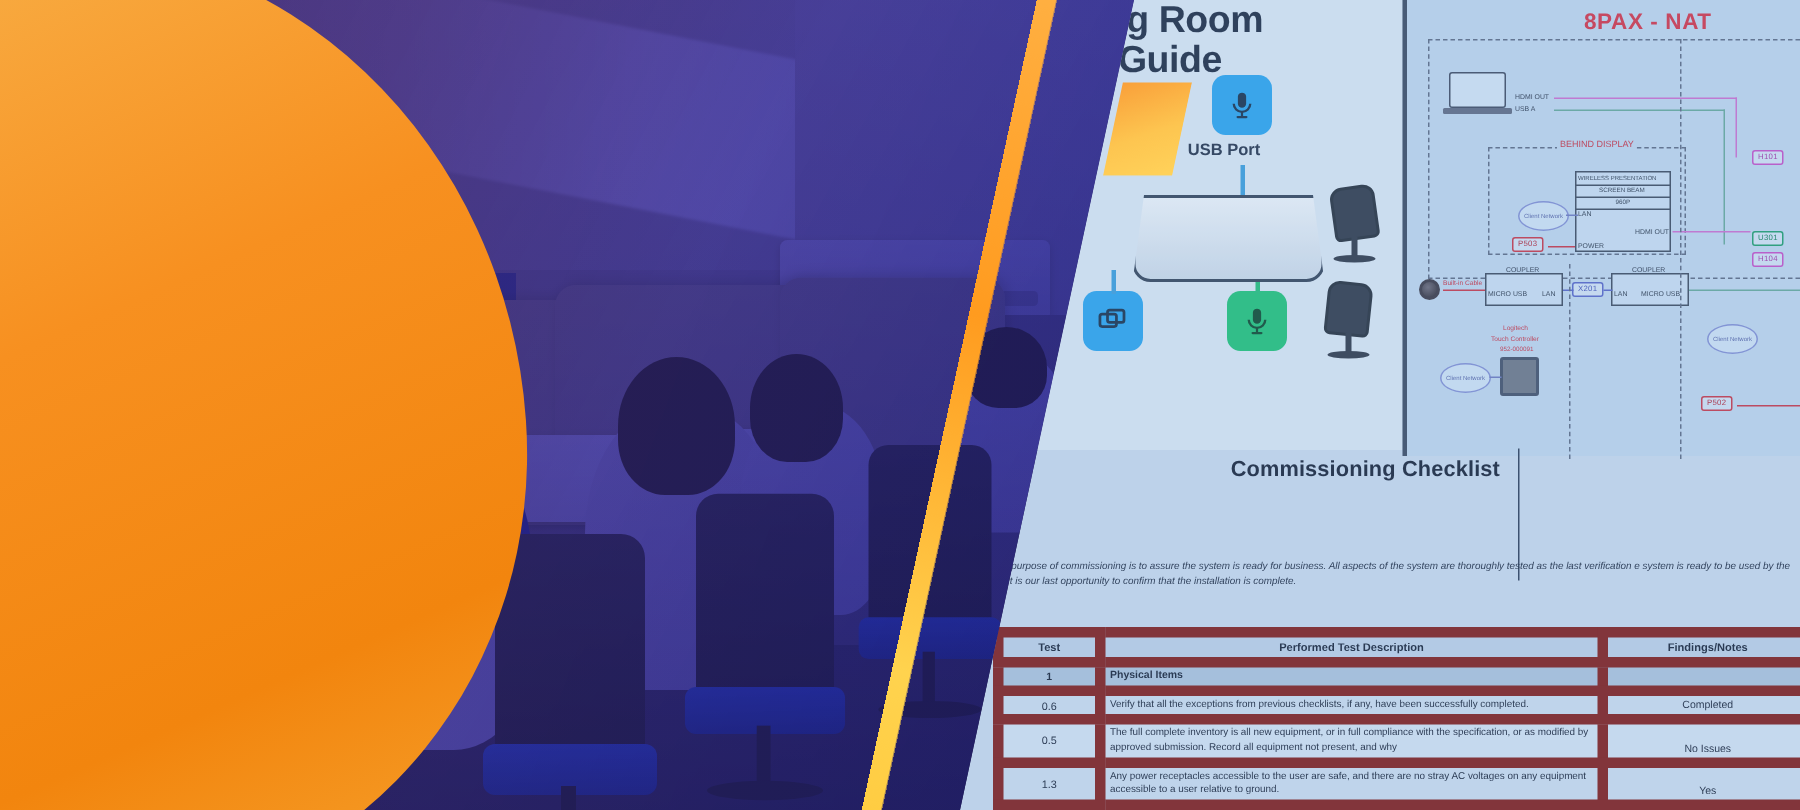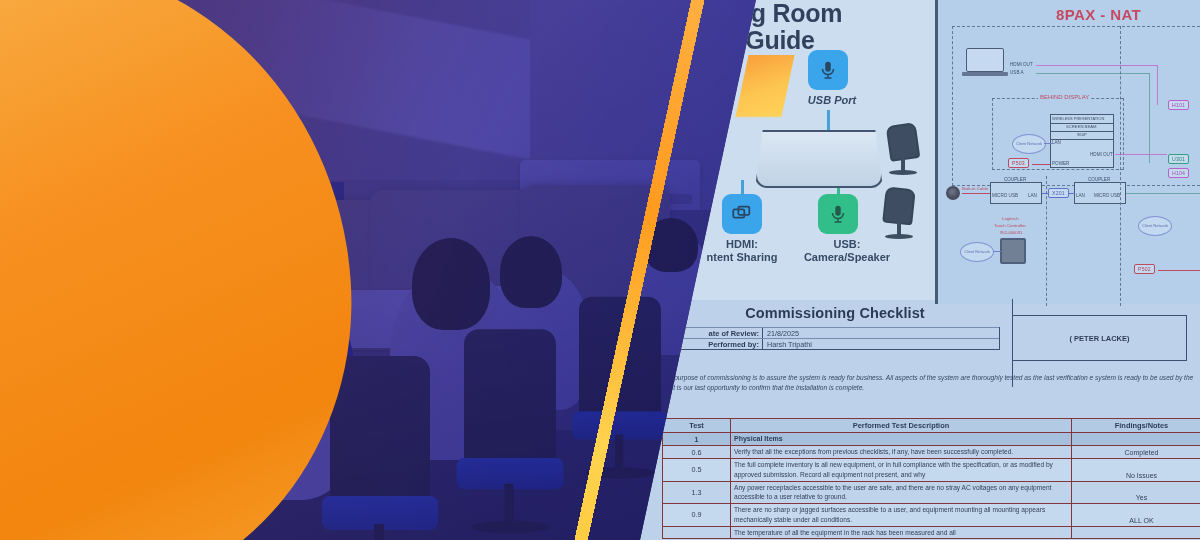--- a/index.html
+++ b/index.html
@@ -205,39 +205,39 @@
   .laptop-cad .s { position:absolute; left:4px; top:0; width:38px; height:24px;
                    border:1.5px solid #3d4b63; border-radius:2px; background:#cfe2f5; }
   .laptop-cad .k { position:absolute; left:0; top:24px; width:46px; height:4px;
                    background:#5d6b85; border-radius:1px; }
   .built-in { position:absolute; width:14px; height:14px; border-radius:50%;
               background:radial-gradient(circle at 40% 35%,#6a6a7a,#2a2a36);
               border:2px solid #3a3a48; }
 
   
   .checklist { position:absolute; left:612px; top:305px; width:600px; }
-  .cl-title { font-size:14.5px; font-weight:700; color:#16233a; text-align:center;
+  .cl-title { font-size:14.5px; font-weight:700; color:#16233a; text-align:right;
               width:330px; margin-left:58px; letter-spacing:.1px; }
   .meta { position:absolute; left:58px; top:22px; width:330px;
           border:1px solid #2c3f5c; border-top:none; }
   .meta-row { display:flex; height:11px; border-top:1px solid #6d87ab; }
   .meta-k { width:92px; font-size:7.5px; font-weight:700; color:#16233a;
             text-align:right; padding-right:3px; border-right:1px solid #2c3f5c;
             line-height:11px; }
   .meta-v { flex:1; font-size:7.2px; color:#1b2a42; padding-left:4px; line-height:11px; }
   .sigbox { position:absolute; left:400px; top:10px; width:175px; height:46px;
             border:1px solid #2c3f5c; display:flex; align-items:center;
             justify-content:center; font-size:7.5px; font-weight:700; color:#16233a; }
   .vline { position:absolute; left:400px; top:-6px; width:1px; height:88px; background:#2c3f5c; }
   .intro { position:absolute; left:38px; top:68px; width:545px; font-size:6.6px;
            font-style:italic; color:#1b2a42; line-height:1.55; }
 
   .tbl { position:absolute; left:50px; top:113px; width:550px;
          border-collapse:collapse; table-layout:fixed; }
-  .tbl th, .tbl td { border:1px solid #7f1d1d; padding:1px 3px; vertical-align:top; }
+  .tbl th, .tbl td { border:7px solid #7f1d1d; padding:1px 3px; vertical-align:top; }
   .tbl thead th { background:#b9cfe8; font-size:7.4px; font-weight:700;
                   color:#16233a; text-align:center; padding:2px 3px; }
   .tbl .c-test { width:68px; }
   .tbl .c-find { width:140px; }
   .tbl td.num { text-align:center; font-size:7.2px; color:#16233a;
                 vertical-align:middle; font-weight:400; }
   .tbl td.desc { font-size:6.6px; color:#16233a; line-height:1.48; }
   .tbl td.find { text-align:center; font-size:7px; color:#16233a;
                  vertical-align:bottom; padding-bottom:2px; }
   .tbl tr.section td { background:#a9c2dd; font-weight:700; font-size:7px; }
@@ -262,46 +262,38 @@
       </h1>
 
       <div class="icon-sq blue" style="left:148px; top:56px;">
         <svg width="22" height="22" viewBox="0 0 24 24" fill="#16324f">
           <rect x="9" y="3" width="6" height="11" rx="3"></rect>
           <path d="M6 11a6 6 0 0 0 12 0" fill="none" stroke="#16324f" stroke-width="1.7"></path>
           <rect x="11.2" y="17" width="1.6" height="3.4"></rect>
           <rect x="8" y="20" width="8" height="1.6" rx=".8"></rect>
         </svg>
       </div>
-      <div class="ic-label" style="left:132px; top:100px; width:80px;font-style:italic;">USB Port</div>
+      <div class="ic-label" style="left:116px; top:100px; width:80px;">USB Port</div>
       <div class="connector" style="left:167px; top:116px; height:20px;"></div>
 
       <div class="icon-sq blue" style="left:62px; top:200px;">
         <svg width="22" height="22" viewBox="0 0 24 24">
           <rect x="2.5" y="7" width="12" height="9" rx="1.6" fill="none" stroke="#16324f" stroke-width="2"></rect>
           <rect x="8" y="4" width="12" height="9" rx="1.6" fill="none" stroke="#16324f" stroke-width="2"></rect>
         </svg>
-      </div>
-      <div class="ic-label" style="left:22px; top:244px; width:120px;">
-        <span>HDMI:</span><br>
-        <span>ntent Sharing</span>
       </div>
       <div class="connector" style="left:81px; top:186px; height:16px;"></div>
 
       <div class="icon-sq green" style="left:158px; top:200px;">
         <svg width="22" height="22" viewBox="0 0 24 24" fill="#0b4a32">
           <rect x="9" y="3" width="6" height="11" rx="3"></rect>
           <path d="M6 11a6 6 0 0 0 12 0" fill="none" stroke="#0b4a32" stroke-width="1.7"></path>
           <rect x="11.2" y="17" width="1.6" height="3.4"></rect>
           <rect x="8" y="20" width="8" height="1.6" rx=".8"></rect>
         </svg>
-      </div>
-      <div class="ic-label" style="left:128px; top:244px; width:118px;">
-        <span>USB:</span><br>
-        <span>Camera/Speaker</span>
       </div>
       <div class="connector g" style="left:177px; top:186px; height:16px;"></div>
     </div>
 
     <div class="table-shape"></div>
     <div class="mini-chair" style="left:888px; top:124px;">
       <div class="b" style="transform:rotate(-8deg);"></div>
         <div class="l"></div>
         <div class="w"></div>
     </div>
@@ -393,32 +385,21 @@
 
       <div class="dash-box" style="left:182px; top:32px; width:0; height:280px; border-left:1px dashed #5a6a85; border-top:none; border-right:none; border-bottom:none;"></div>
       <div class="dash-box" style="left:108px; top:182px; width:0; height:130px; border-left:1px dashed #5a6a85; border-top:none; border-right:none; border-bottom:none;"></div>
     </div>
 
     <div class="checklist">
       <div class="cl-title">Commissioning Checklist</div>
 
       <div class="vline"></div>
 
-      <div class="meta">
-        <div class="meta-row">
-          <div class="meta-k">ate of Review:</div>
-          <div class="meta-v">21/8/2025</div>
-        </div>
-        <div class="meta-row">
-          <div class="meta-k">Performed by:</div>
-          <div class="meta-v">Harsh Tripathi</div>
-        </div>
-      </div>
-
-      <div class="sigbox">( PETER LACKE)</div>
+
 
       <div class="intro">on: The purpose of commissioning is to assure the system is ready for business. All aspects of the system are thoroughly tested as the last verification e system is ready to be used by the owner. It is our last opportunity to confirm that the installation is complete.</div>
 
       <table class="tbl">
         <thead>
           <tr>
             <th class="c-test">Test</th>
             <th>Performed Test Description</th>
             <th class="c-find">Findings/Notes</th>
           </tr>

